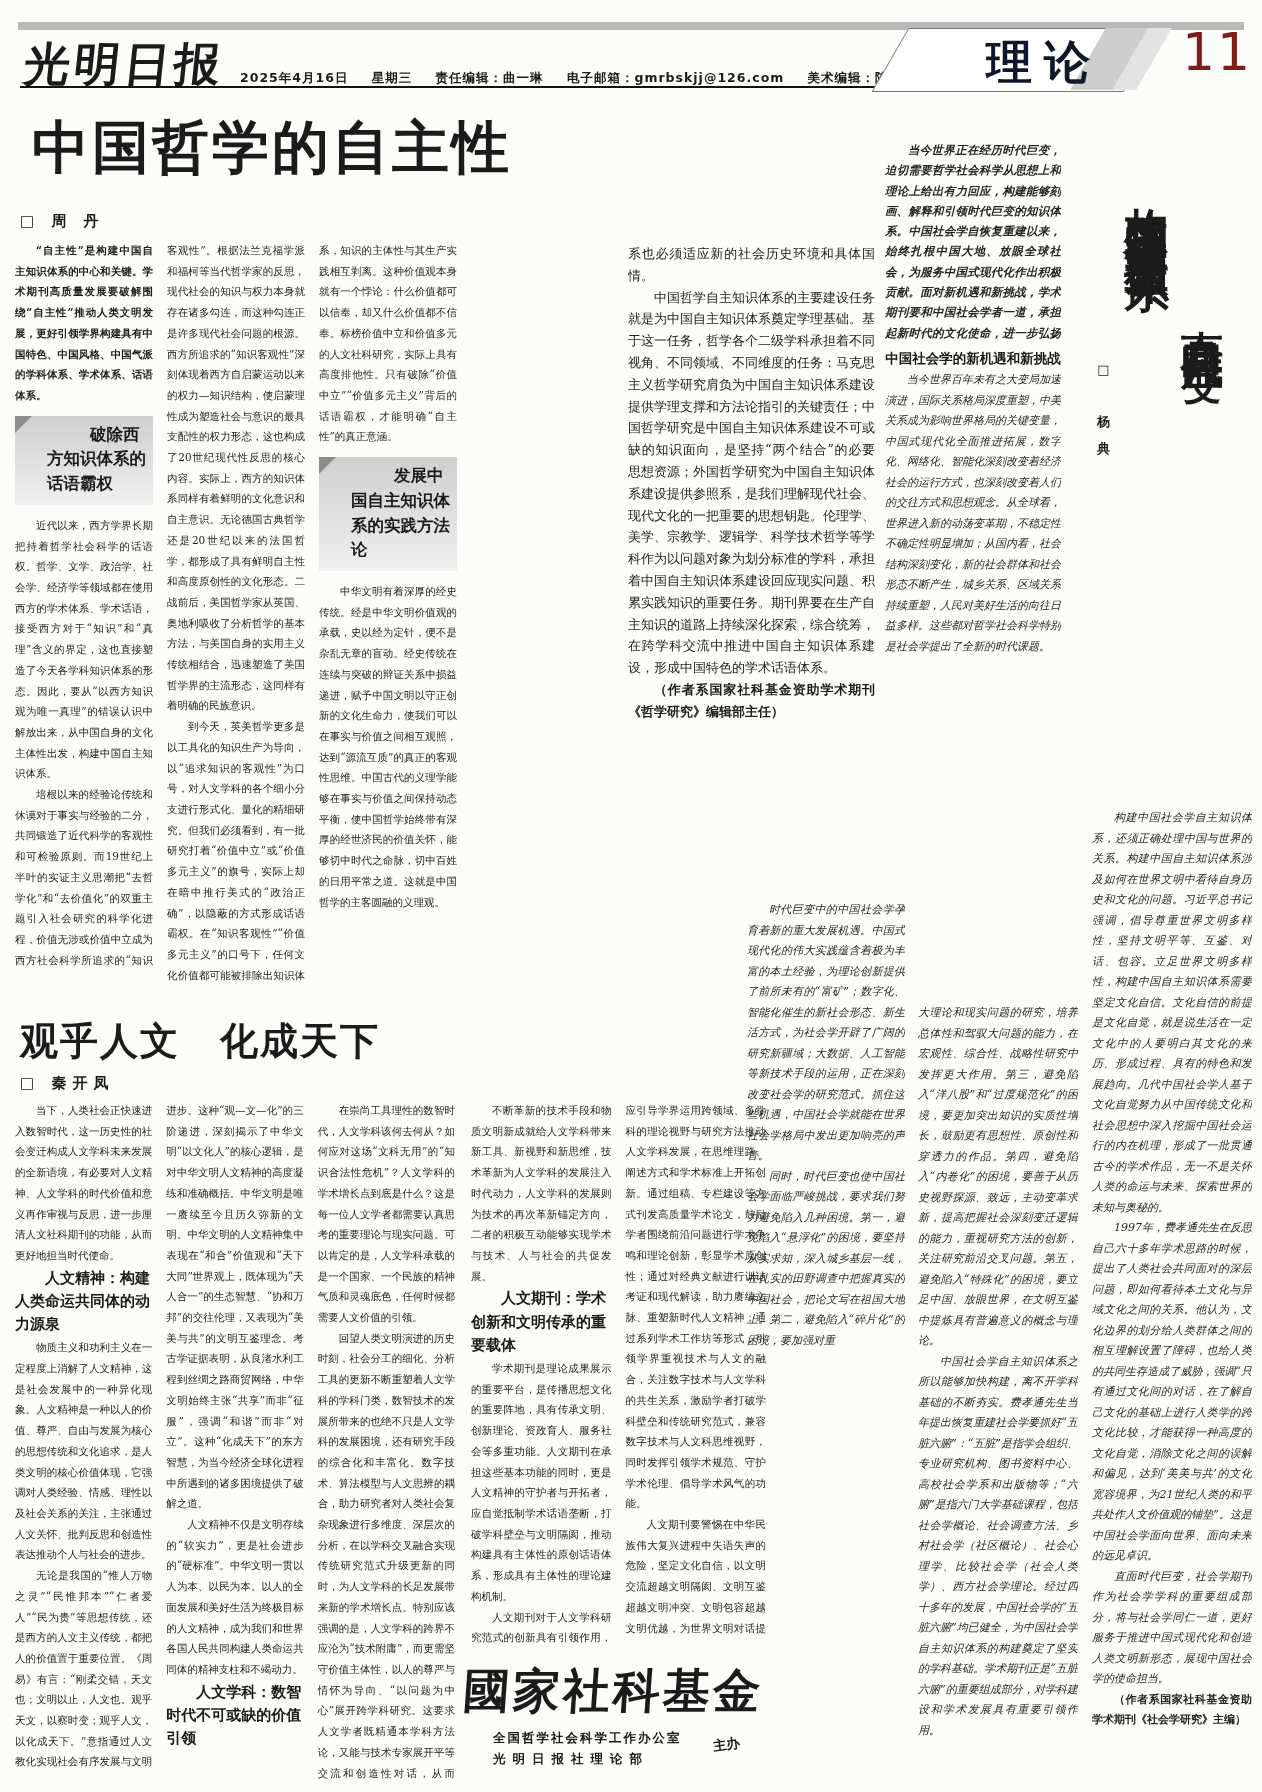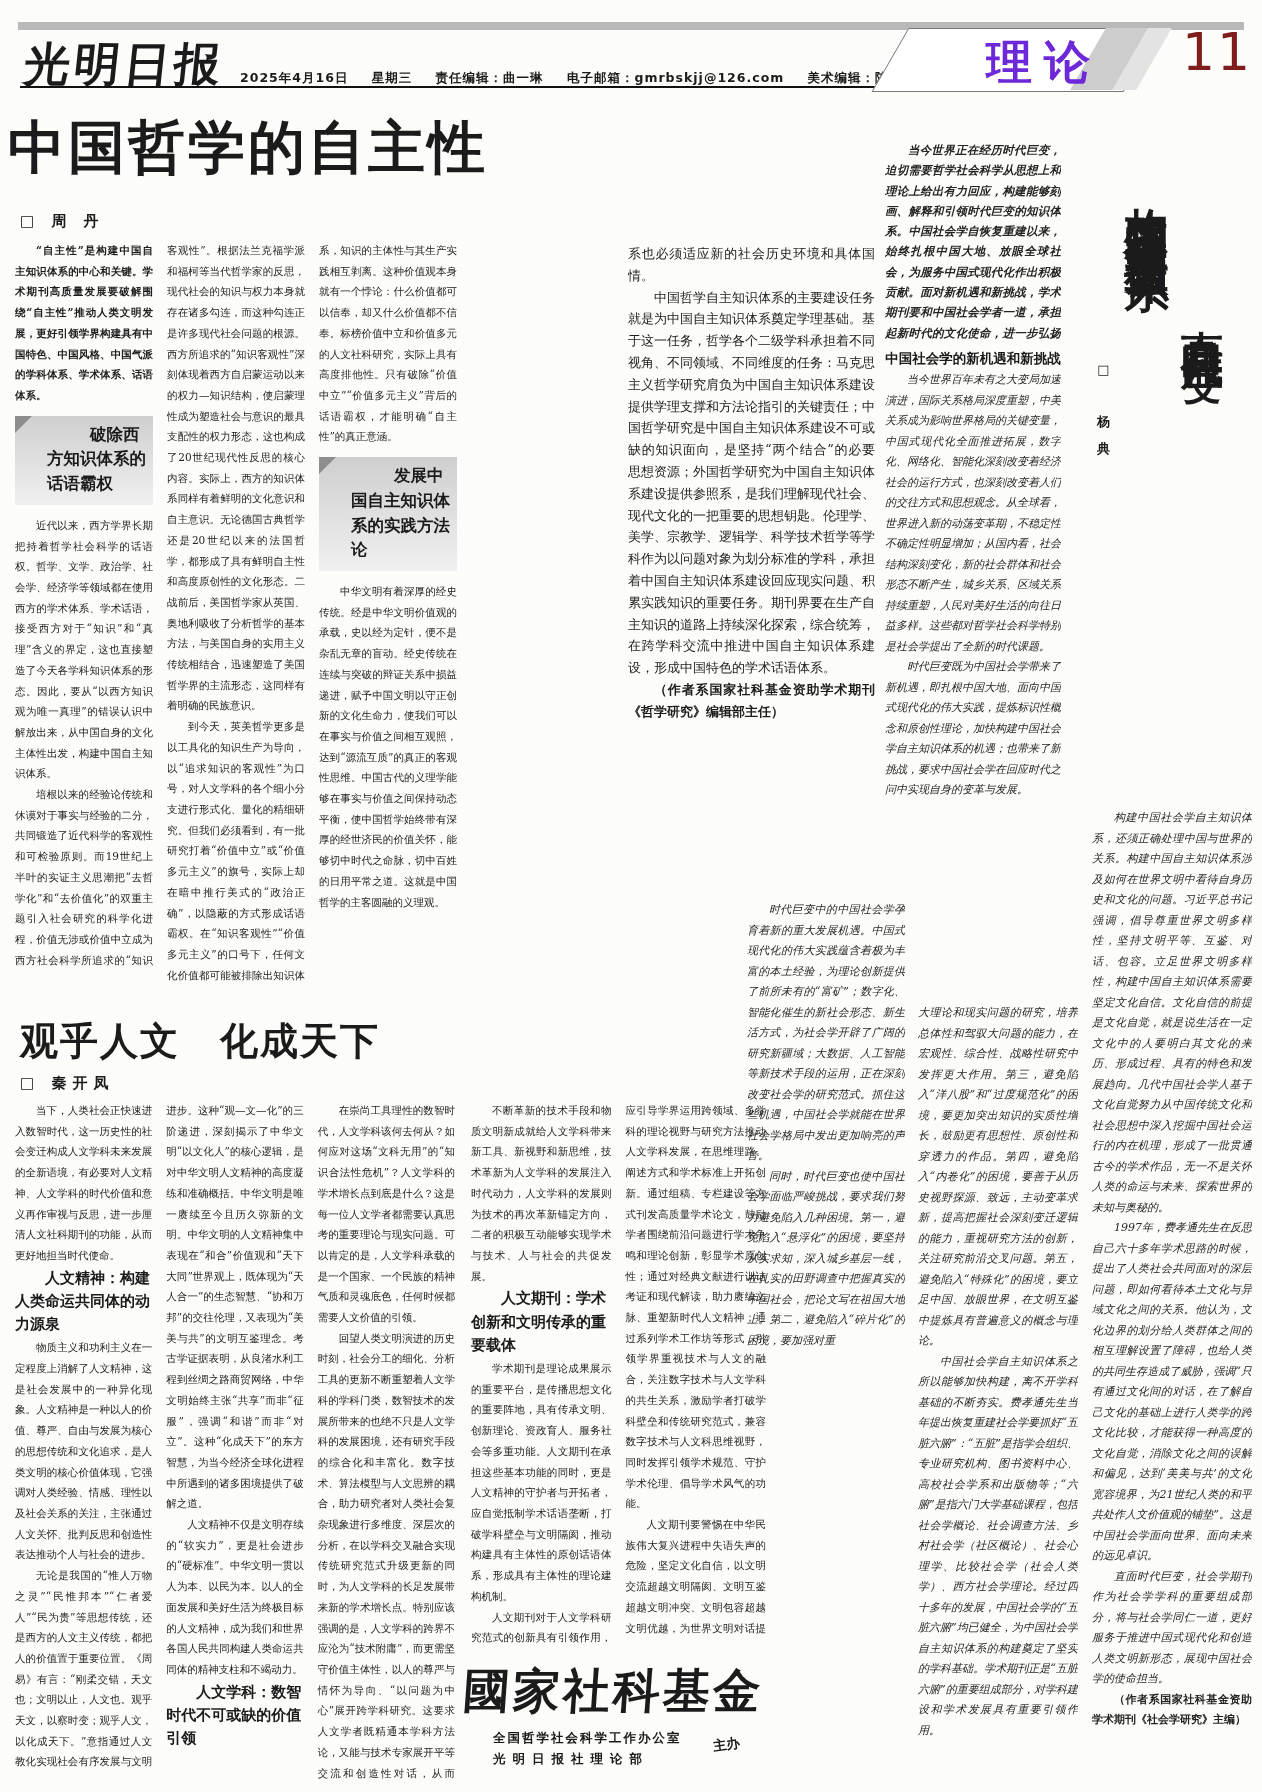--- a/index.html
+++ b/index.html
@@ -12,21 +12,21 @@
   #masthead{left:24px;top:34px;font-size:46px;font-weight:900;letter-spacing:4px;
             font-family:"DejaVu Serif","Liberation Serif",serif;transform:skewX(-6deg);}
   #dateline{left:240px;top:70px;font-size:12.5px;font-weight:700;letter-spacing:1px;}
   #dateline span{margin-right:18px;}
   #header-rule{left:20px;top:86px;width:858px;height:2px;background:#111;}
   #section-tab{left:878px;top:28px;width:300px;height:62px;}
   .tab-white{position:absolute;left:12px;top:0;width:250px;height:62px;background:#fff;
              border:1px solid #777;transform:skewX(-30deg);}
   .tab-gray1{position:absolute;left:210px;top:0;width:52px;height:62px;background:#cdcdcd;transform:skewX(-30deg);}
   .tab-gray2{position:absolute;left:252px;top:0;width:24px;height:62px;background:#e3e3e3;transform:skewX(-30deg);}
-  #section-name{position:absolute;left:108px;top:4px;font-size:46px;font-weight:900;color:#6d28d9;
+  #section-name{position:absolute;left:108px;top:4px;font-size:46px;font-weight:900;color:#0f172a;
                 letter-spacing:12px;font-family:"DejaVu Serif","Liberation Serif",serif;}
   #page-number{left:1182px;top:22px;font-size:52px;color:#7f1d1d;letter-spacing:2px;}
   
   p.bp{margin:0;text-indent:2em;text-align:justify;font-size:10.5px;line-height:20.7px;color:#1c1c1c;
        font-family:"DejaVu Serif","Liberation Serif",serif;}
   .lead-bold{font-weight:700;}
   .kai p.bp{font-style:italic;color:#242424;}
   .credit{font-weight:700;}
   .colbox{position:absolute;overflow:hidden;}
   .c4{column-count:4;column-gap:14px;column-fill:auto;height:100%;}
@@ -38,21 +38,21 @@
   .subhead-box:before{content:"";position:absolute;left:0;top:0;width:0;height:0;
                border-top:17px solid #8d8d8d;border-right:17px solid transparent;}
   .subhead-box span{display:block;font-weight:900;font-size:16.5px;line-height:1.5;
                text-indent:2.6em;font-family:"DejaVu Serif","Liberation Serif",serif;margin-left:24px;}
   
   .subhead-plain{font-weight:900;font-size:15px;line-height:1.55;text-indent:2em;margin:1px 0;
                break-inside:avoid;font-family:"DejaVu Serif","Liberation Serif",serif;font-style:normal;}
   .subhead-center{font-weight:900;font-size:13.5px;text-align:center;margin:6px 0;
                font-family:"DejaVu Serif","Liberation Serif",serif;font-style:normal;}
   
-  #phil-title{left:8px;top:110px;font-size:57px;font-weight:900;letter-spacing:3px;}
+  #phil-title{left:32px;top:110px;font-size:57px;font-weight:900;letter-spacing:3px;}
   .byline{font-size:15px;font-weight:700;letter-spacing:6px;}
   #phil-byline{left:20px;top:212px;}
   #phil-cols{left:15px;top:240px;width:594px;height:746px;}
   #phil-wide{left:628px;top:243px;width:247px;height:636px;overflow:hidden;}
   #phil-wide p.bp{font-size:13px;line-height:21.8px;}
   
   #soc-lead{left:885px;top:140px;width:176px;height:202px;overflow:hidden;}
   #soc-lead p.bp{font-size:11.5px;line-height:20.3px;font-weight:700;}
   #soc-sub1{left:885px;top:344px;width:176px;}
   #soc-colA{left:885px;top:370px;width:176px;height:620px;}
@@ -125,21 +125,20 @@
 <div class="abs vert" id="soc-kicker">直面时代巨变</div>
 <div class="abs vert" id="soc-title">构建中国社会学自主知识体系</div>
 <div class="abs vert" id="soc-author">□ 杨 典</div>
 
 <div class="colbox kai" id="soc-lead">
   <p class="bp">当今世界正在经历时代巨变，迫切需要哲学社会科学从思想上和理论上给出有力回应，构建能够刻画、解释和引领时代巨变的知识体系。中国社会学自恢复重建以来，始终扎根中国大地、放眼全球社会，为服务中国式现代化作出积极贡献。面对新机遇和新挑战，学术期刊要和中国社会学者一道，承担起新时代的文化使命，进一步弘扬中国社会学的精神气质，聚焦重大理论和现实问题，深入开展调查研究，自觉提炼标识性概念和原创性理论，构建中国社会学自主知识体系，为推进中国式现代化和创造人类文明新形态作出应有贡献。</p>
 </div>
 <div class="abs subhead-center" id="soc-sub1">中国社会学的新机遇和新挑战</div>
 <div class="colbox kai" id="soc-colA">
   <p class="bp">当今世界百年未有之大变局加速演进，国际关系格局深度重塑，中美关系成为影响世界格局的关键变量，中国式现代化全面推进拓展，数字化、网络化、智能化深刻改变着经济社会的运行方式，也深刻改变着人们的交往方式和思想观念。从全球看，世界进入新的动荡变革期，不稳定性不确定性明显增加；从国内看，社会结构深刻变化，新的社会群体和社会形态不断产生，城乡关系、区域关系持续重塑，人民对美好生活的向往日益多样。这些都对哲学社会科学特别是社会学提出了全新的时代课题。</p>
-  <p class="bp">时代巨变既为中国社会学带来了新机遇，即扎根中国大地、面向中国式现代化的伟大实践，提炼标识性概念和原创性理论，加快构建中国社会学自主知识体系的机遇；也带来了新挑战，要求中国社会学在回应时代之问中实现自身的变革与发展。</p>
 </div>
 <div class="colbox kai" id="soc-colL">
   <p class="bp">时代巨变中的中国社会学孕育着新的重大发展机遇。中国式现代化的伟大实践蕴含着极为丰富的本土经验，为理论创新提供了前所未有的“富矿”；数字化、智能化催生的新社会形态、新生活方式，为社会学开辟了广阔的研究新疆域；大数据、人工智能等新技术手段的运用，正在深刻改变社会学的研究范式。抓住这些机遇，中国社会学就能在世界社会学格局中发出更加响亮的声音。</p>
   <p class="bp">同时，时代巨变也使中国社会学面临严峻挑战，要求我们努力避免陷入几种困境。第一，避免陷入“悬浮化”的困境，要坚持从实求知，深入城乡基层一线，在扎实的田野调查中把握真实的中国社会，把论文写在祖国大地上。第二，避免陷入“碎片化”的困境，要加强对重</p>
 </div>
 <div class="colbox kai" id="soc-colM">
   <p class="bp" style="text-indent:0">大理论和现实问题的研究，培养总体性和驾驭大问题的能力，在宏观性、综合性、战略性研究中发挥更大作用。第三，避免陷入“洋八股”和“过度规范化”的困境，要更加突出知识的实质性增长，鼓励更有思想性、原创性和穿透力的作品。第四，避免陷入“内卷化”的困境，要善于从历史视野探源、致远，主动变革求新，提高把握社会深刻变迁逻辑的能力，重视研究方法的创新，关注研究前沿交叉问题。第五，避免陷入“特殊化”的困境，要立足中国、放眼世界，在文明互鉴中提炼具有普遍意义的概念与理论。</p>
   <p class="bp">中国社会学自主知识体系之所以能够加快构建，离不开学科基础的不断夯实。费孝通先生当年提出恢复重建社会学要抓好“五脏六腑”：“五脏”是指学会组织、专业研究机构、图书资料中心、高校社会学系和出版物等；“六腑”是指六门大学基础课程，包括社会学概论、社会调查方法、乡村社会学（社区概论）、社会心理学、比较社会学（社会人类学）、西方社会学理论。经过四十多年的发展，中国社会学的“五脏六腑”均已健全，为中国社会学自主知识体系的构建奠定了坚实的学科基础。学术期刊正是“五脏六腑”的重要组成部分，对学科建设和学术发展具有重要引领作用。</p>
 
 </div>

